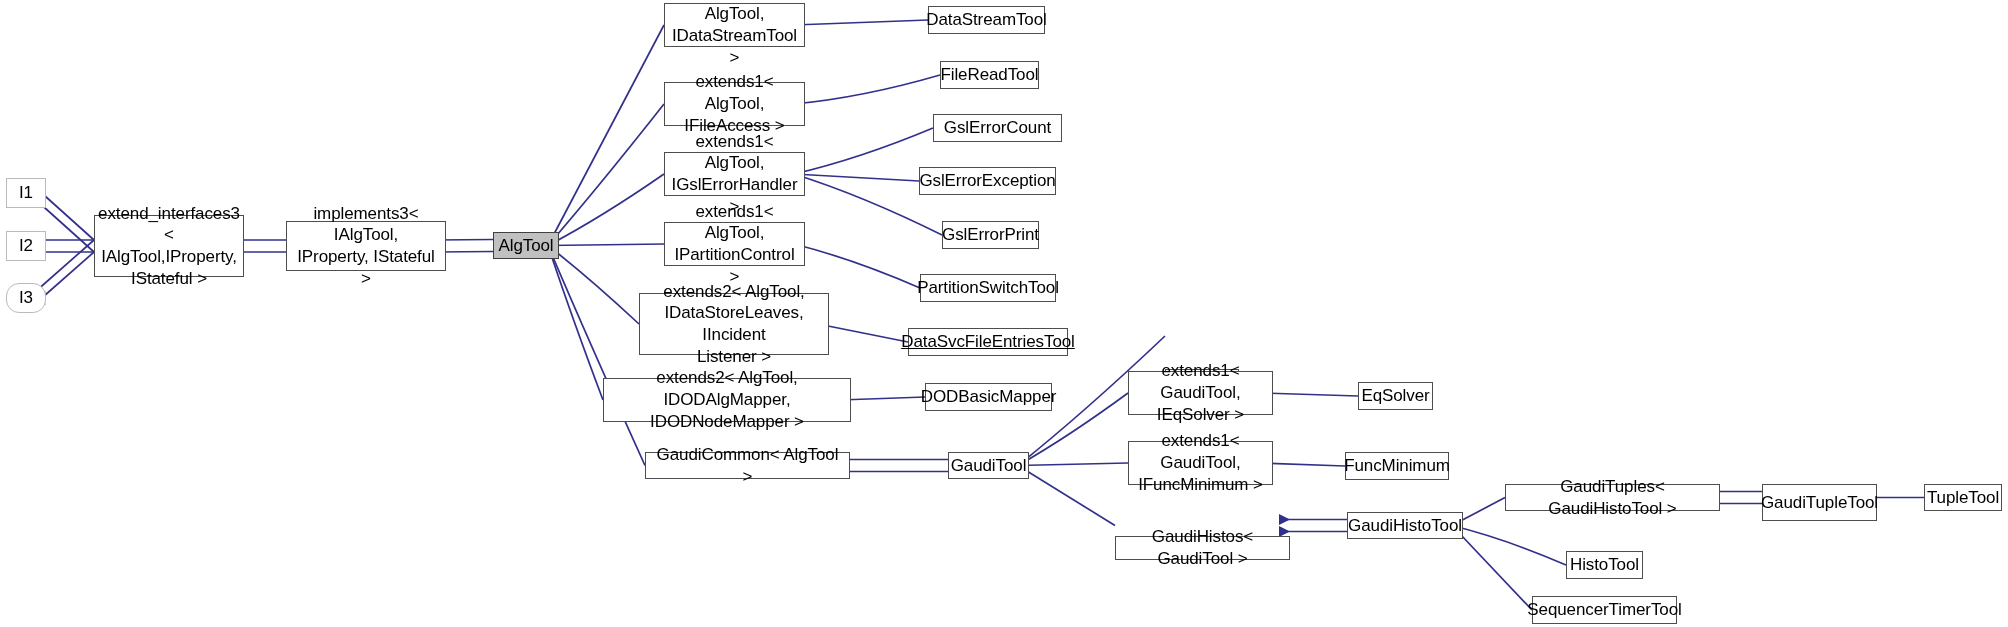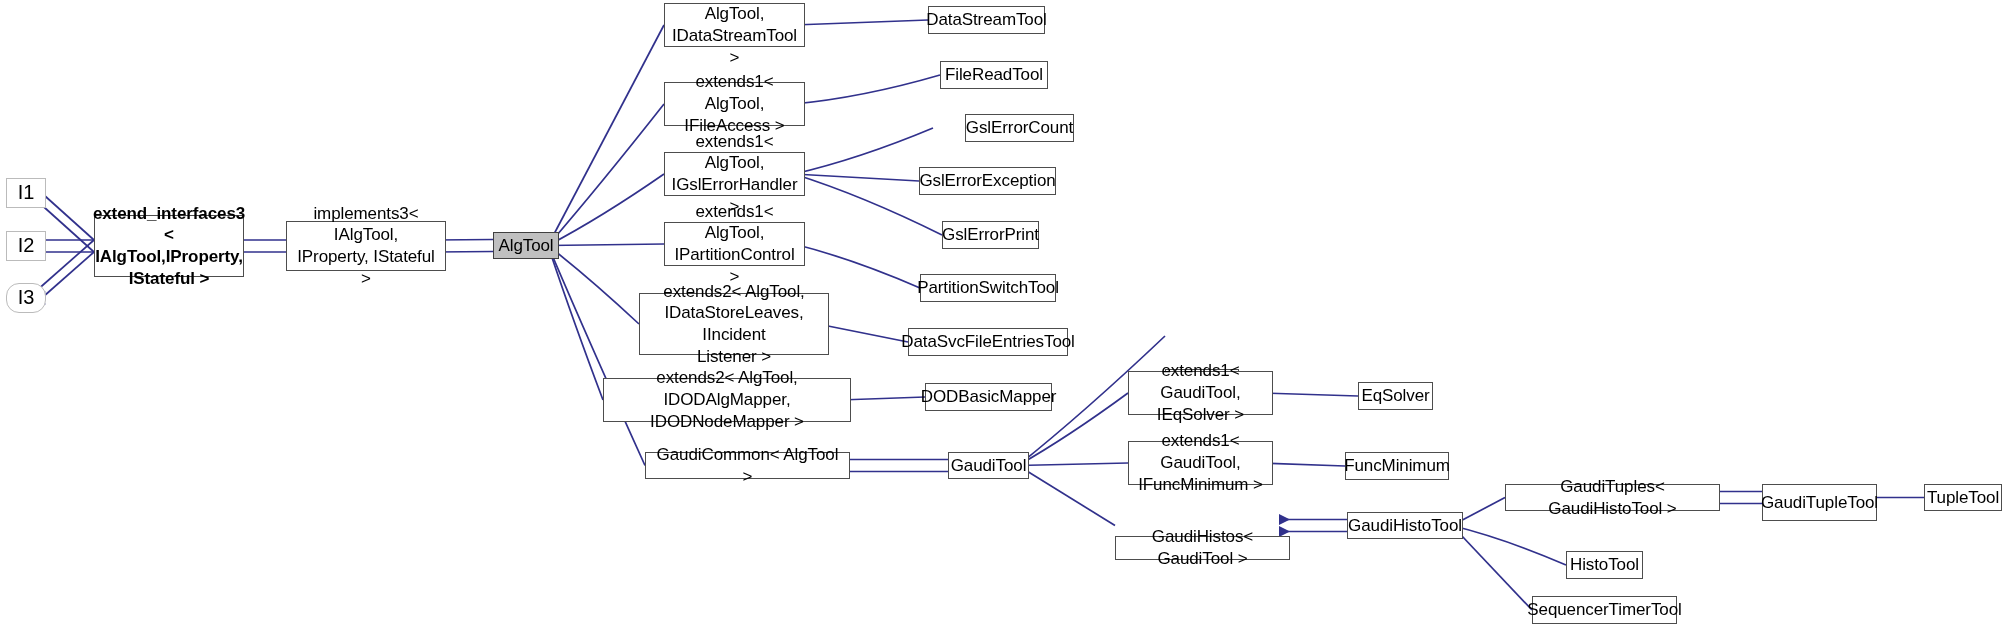--- a/index.html
+++ b/index.html
@@ -29,21 +29,21 @@
     padding:0 4px;
     z-index:3;
   }
   .node.current{
     background:#c0c0c0;
     border:1.5px solid #404040;
     font-size:17px;
   }
   .node.iface{
     border:1.5px solid #bbbbbb;
-    font-size:20px;
+    font-size:17px;
   }
 </style>
 </head>
 <body>
 
 <div id="canvas">
   <svg id="edges" xmlns="http://www.w3.org/2000/svg">
       <path d="M 94 240 L 35 187" stroke="#31318c" stroke-width="1.7" fill="none"></path>
       <polygon points="46,187 35,181.5 35,192.5" fill="#31318c"></polygon>
       <path d="M 94 252 L 35 199" stroke="#31318c" stroke-width="1.7" fill="none"></path>
@@ -124,47 +124,47 @@
       <polygon points="1720,491.5 1709,486 1709,497" fill="#31318c"></polygon>
       <path d="M 1762 503.5 L 1709 503.5" stroke="#31318c" stroke-width="1.7" fill="none"></path>
       <polygon points="1720,503.5 1709,498 1709,509" fill="#31318c"></polygon>
       <path d="M 1924 497.5 L 1866 497.5" stroke="#31318c" stroke-width="1.7" fill="none"></path>
       <polygon points="1877,497.5 1866,492 1866,503" fill="#31318c"></polygon>
     </svg>
   <div id="nodes">
       <div class="node iface" style="left: 6px; top: 178px; width: 40px; height: 30px;">I1</div>
       <div class="node iface" style="left: 6px; top: 231px; width: 40px; height: 30px;">I2</div>
       <div class="node iface" style="left: 6px; top: 283px; width: 40px; height: 30px; border-radius: 13px;">I3</div>
-      <div class="node" style="left: 94px; top: 215px; width: 150px; height: 62px; font-weight: bold;">extend_interfaces3
+      <div class="node" style="left: 94px; top: 215px; width: 150px; height: 62px;">extend_interfaces3
 &lt; IAlgTool,IProperty,
 IStateful &gt;</div>
       <div class="node" style="left: 286px; top: 221px; width: 160px; height: 50px;">implements3&lt; IAlgTool,
 IProperty, IStateful &gt;</div>
       <div class="node current" style="left: 493px; top: 232px; width: 66px; height: 27px; text-align: right;">AlgTool</div>
       <div class="node" style="left: 664px; top: 3px; width: 141px; height: 44px;">extends1&lt; AlgTool,
 IDataStreamTool &gt;</div>
       <div class="node" style="left: 664px; top: 82px; width: 141px; height: 44px;">extends1&lt; AlgTool,
 IFileAccess &gt;</div>
       <div class="node" style="left: 664px; top: 152px; width: 141px; height: 44px;">extends1&lt; AlgTool,
 IGslErrorHandler &gt;</div>
       <div class="node" style="left: 664px; top: 222px; width: 141px; height: 44px;">extends1&lt; AlgTool,
 IPartitionControl &gt;</div>
       <div class="node" style="left: 639px; top: 293px; width: 190px; height: 62px;">extends2&lt; AlgTool,
 IDataStoreLeaves, IIncident
 Listener &gt;</div>
       <div class="node" style="left: 603px; top: 378px; width: 248px; height: 44px;">extends2&lt; AlgTool,
 IDODAlgMapper, IDODNodeMapper &gt;</div>
       <div class="node" style="left: 645px; top: 452px; width: 205px; height: 27px;">GaudiCommon&lt; AlgTool &gt;</div>
       <div class="node" style="left: 928px; top: 6px; width: 117px; height: 28px;">DataStreamTool</div>
-      <div class="node" style="left: 940px; top: 61px; width: 108px; height: 28px;">FileReadTool</div>
-      <div class="node" style="left: 965px; top: 114px; width: 109px; height: 28px;">GslErrorCount</div>
+      <div class="node" style="left: 940px; top: 61px; width: 99px; height: 28px;">FileReadTool</div>
+      <div class="node" style="left: 933px; top: 114px; width: 129px; height: 28px;">GslErrorCount</div>
       <div class="node" style="left: 919px; top: 167px; width: 137px; height: 28px;">GslErrorException</div>
       <div class="node" style="left: 942px; top: 221px; width: 97px; height: 28px;">GslErrorPrint</div>
       <div class="node" style="left: 920px; top: 274px; width: 136px; height: 28px;">PartitionSwitchTool</div>
-      <div class="node" style="left: 908px; top: 328px; width: 160px; height: 28px;">DataSvcFileEntriesTool</div>
+      <div class="node" style="left: 908px; top: 328px; width: 160px; height: 28px; text-decoration: underline;">DataSvcFileEntriesTool</div>
       <div class="node" style="left: 925px; top: 383px; width: 127px; height: 28px;">DODBasicMapper</div>
       <div class="node" style="left: 948px; top: 452px; width: 81px; height: 27px;">GaudiTool</div>
       <div class="node" style="left: 1165px; top: 322px; width: 74px; height: 28px; margin-top: 47px;">ErrorTool</div>
       <div class="node" style="left: 1128px; top: 371px; width: 145px; height: 44px;">extends1&lt; GaudiTool,
 IEqSolver &gt;</div>
       <div class="node" style="left: 1358px; top: 382px; width: 75px; height: 28px;">EqSolver</div>
       <div class="node" style="left: 1128px; top: 441px; width: 145px; height: 44px;">extends1&lt; GaudiTool,
 IFuncMinimum &gt;</div>
       <div class="node" style="left: 1345px; top: 452px; width: 104px; height: 28px;">FuncMinimum</div>
       <div class="node" style="left: 1115px; top: 536px; width: 175px; height: 24px;">GaudiHistos&lt; GaudiTool &gt;</div>

